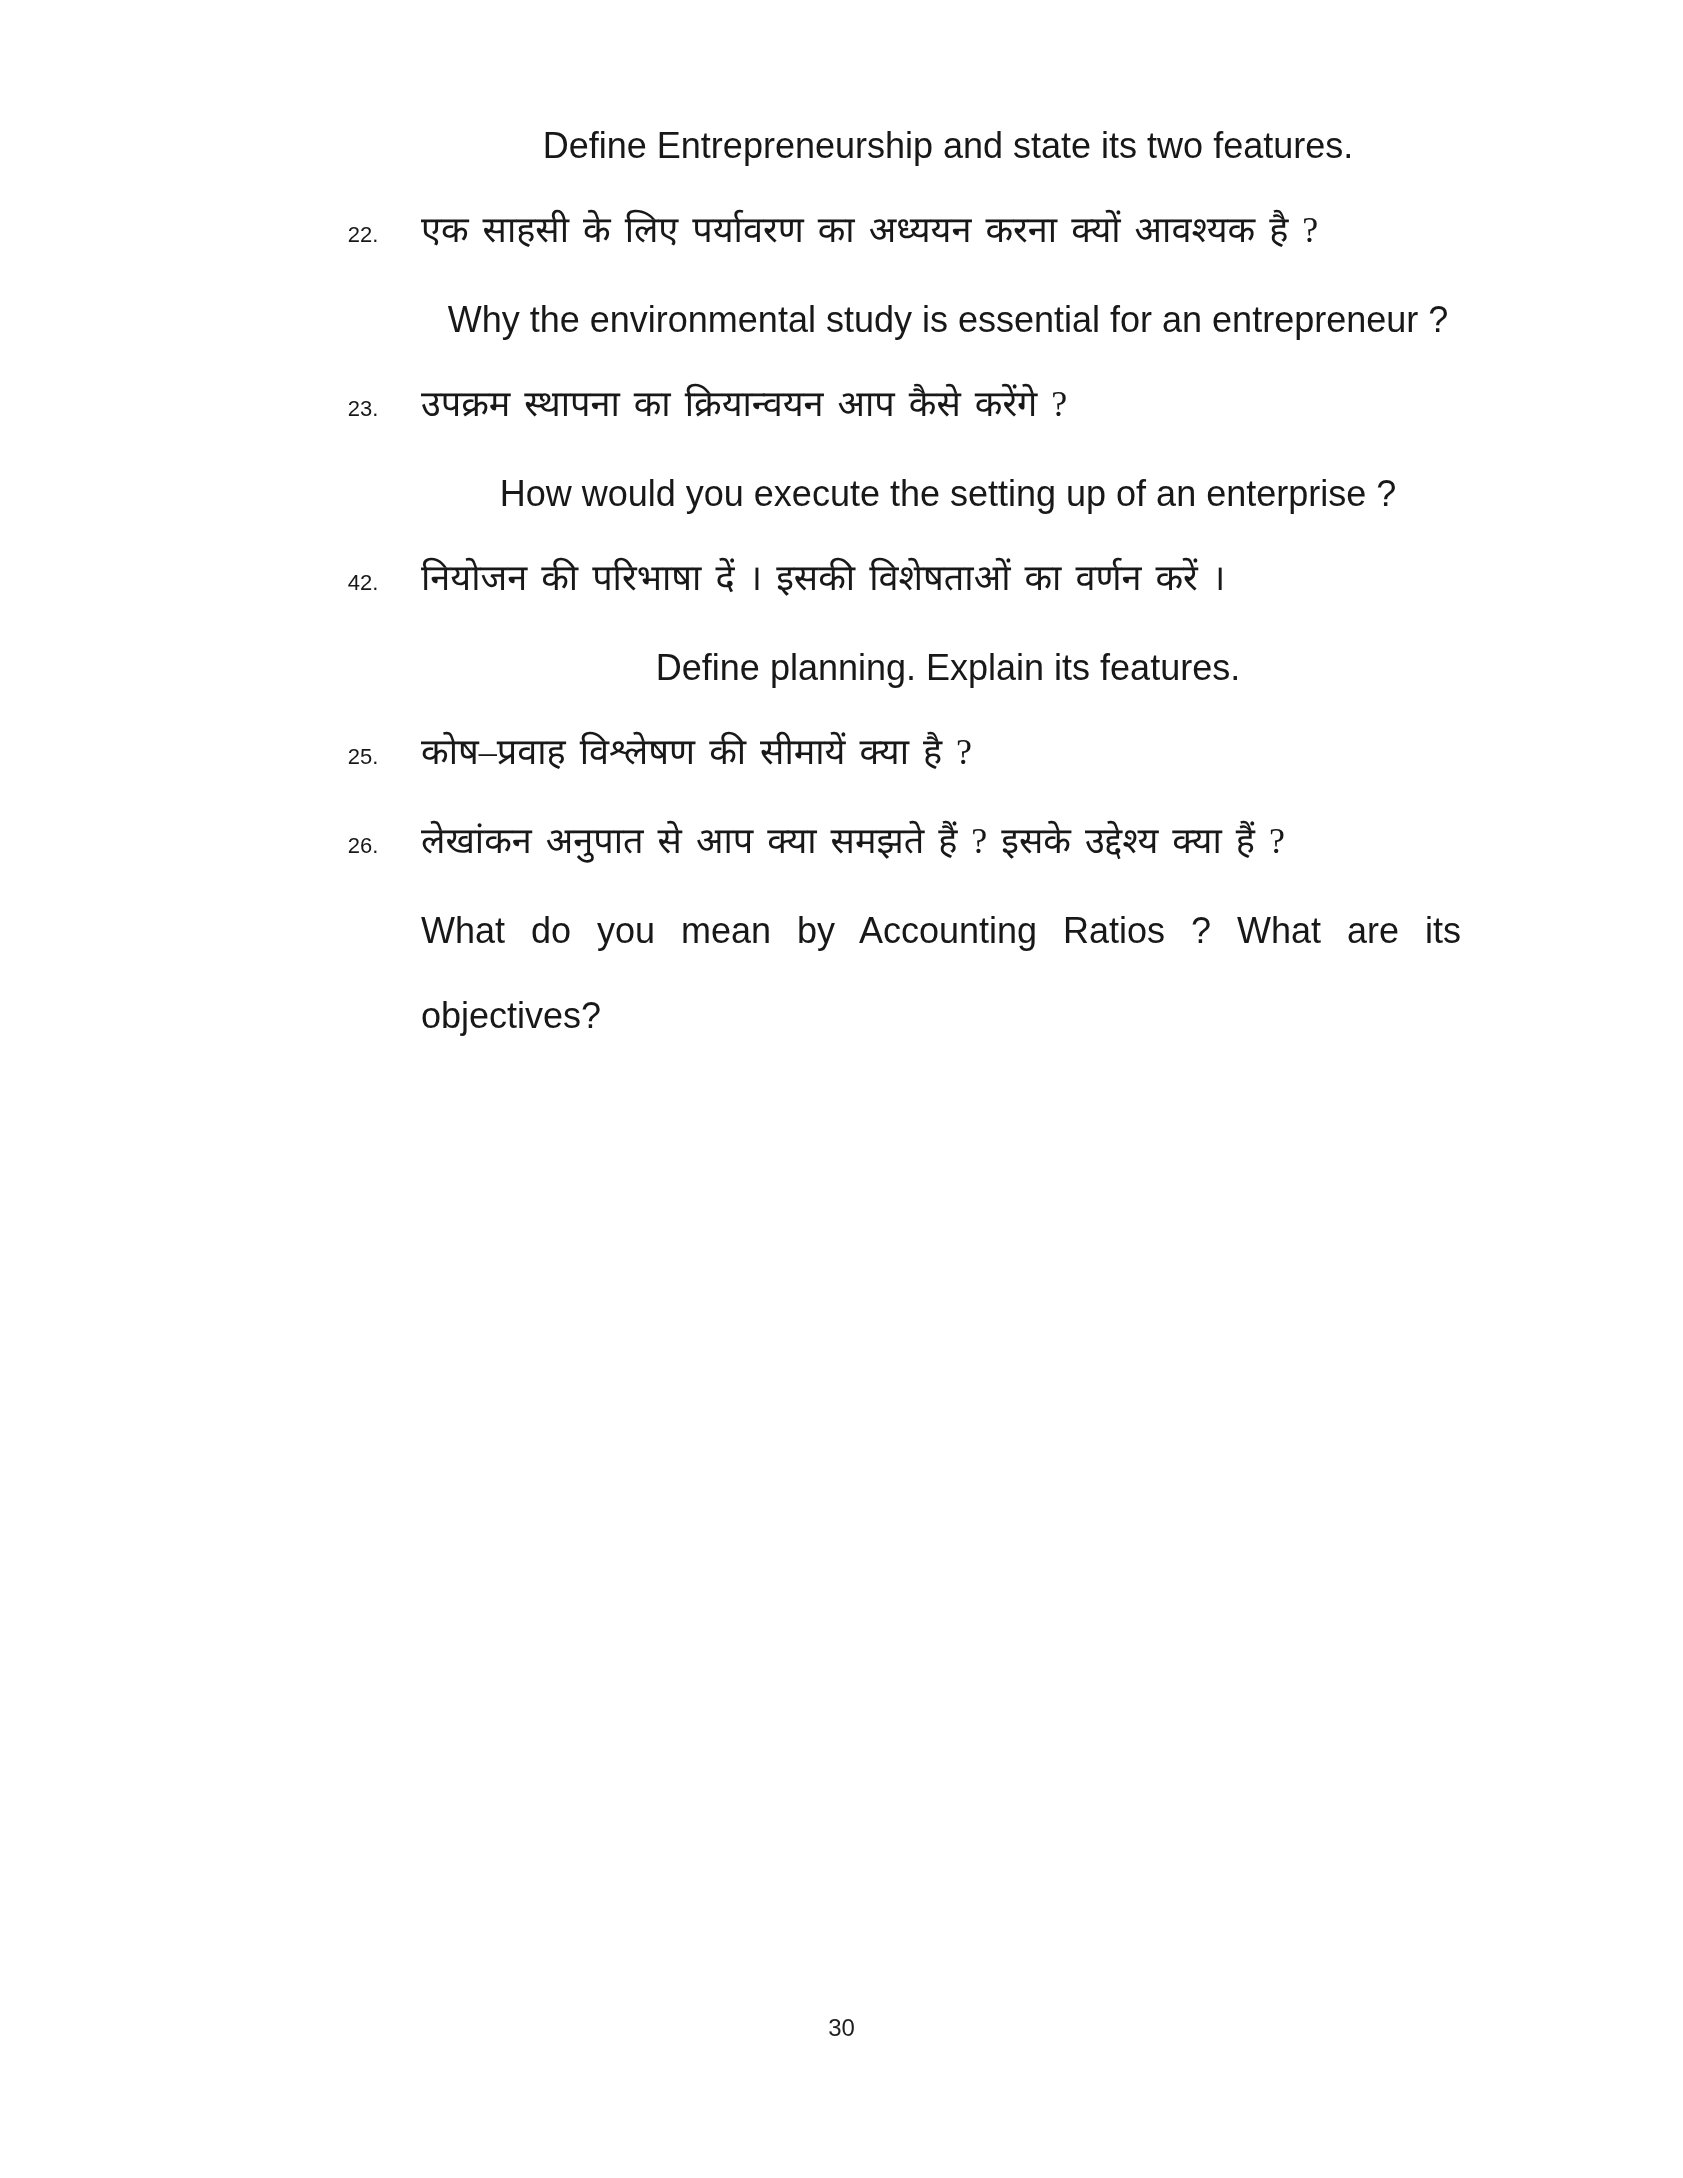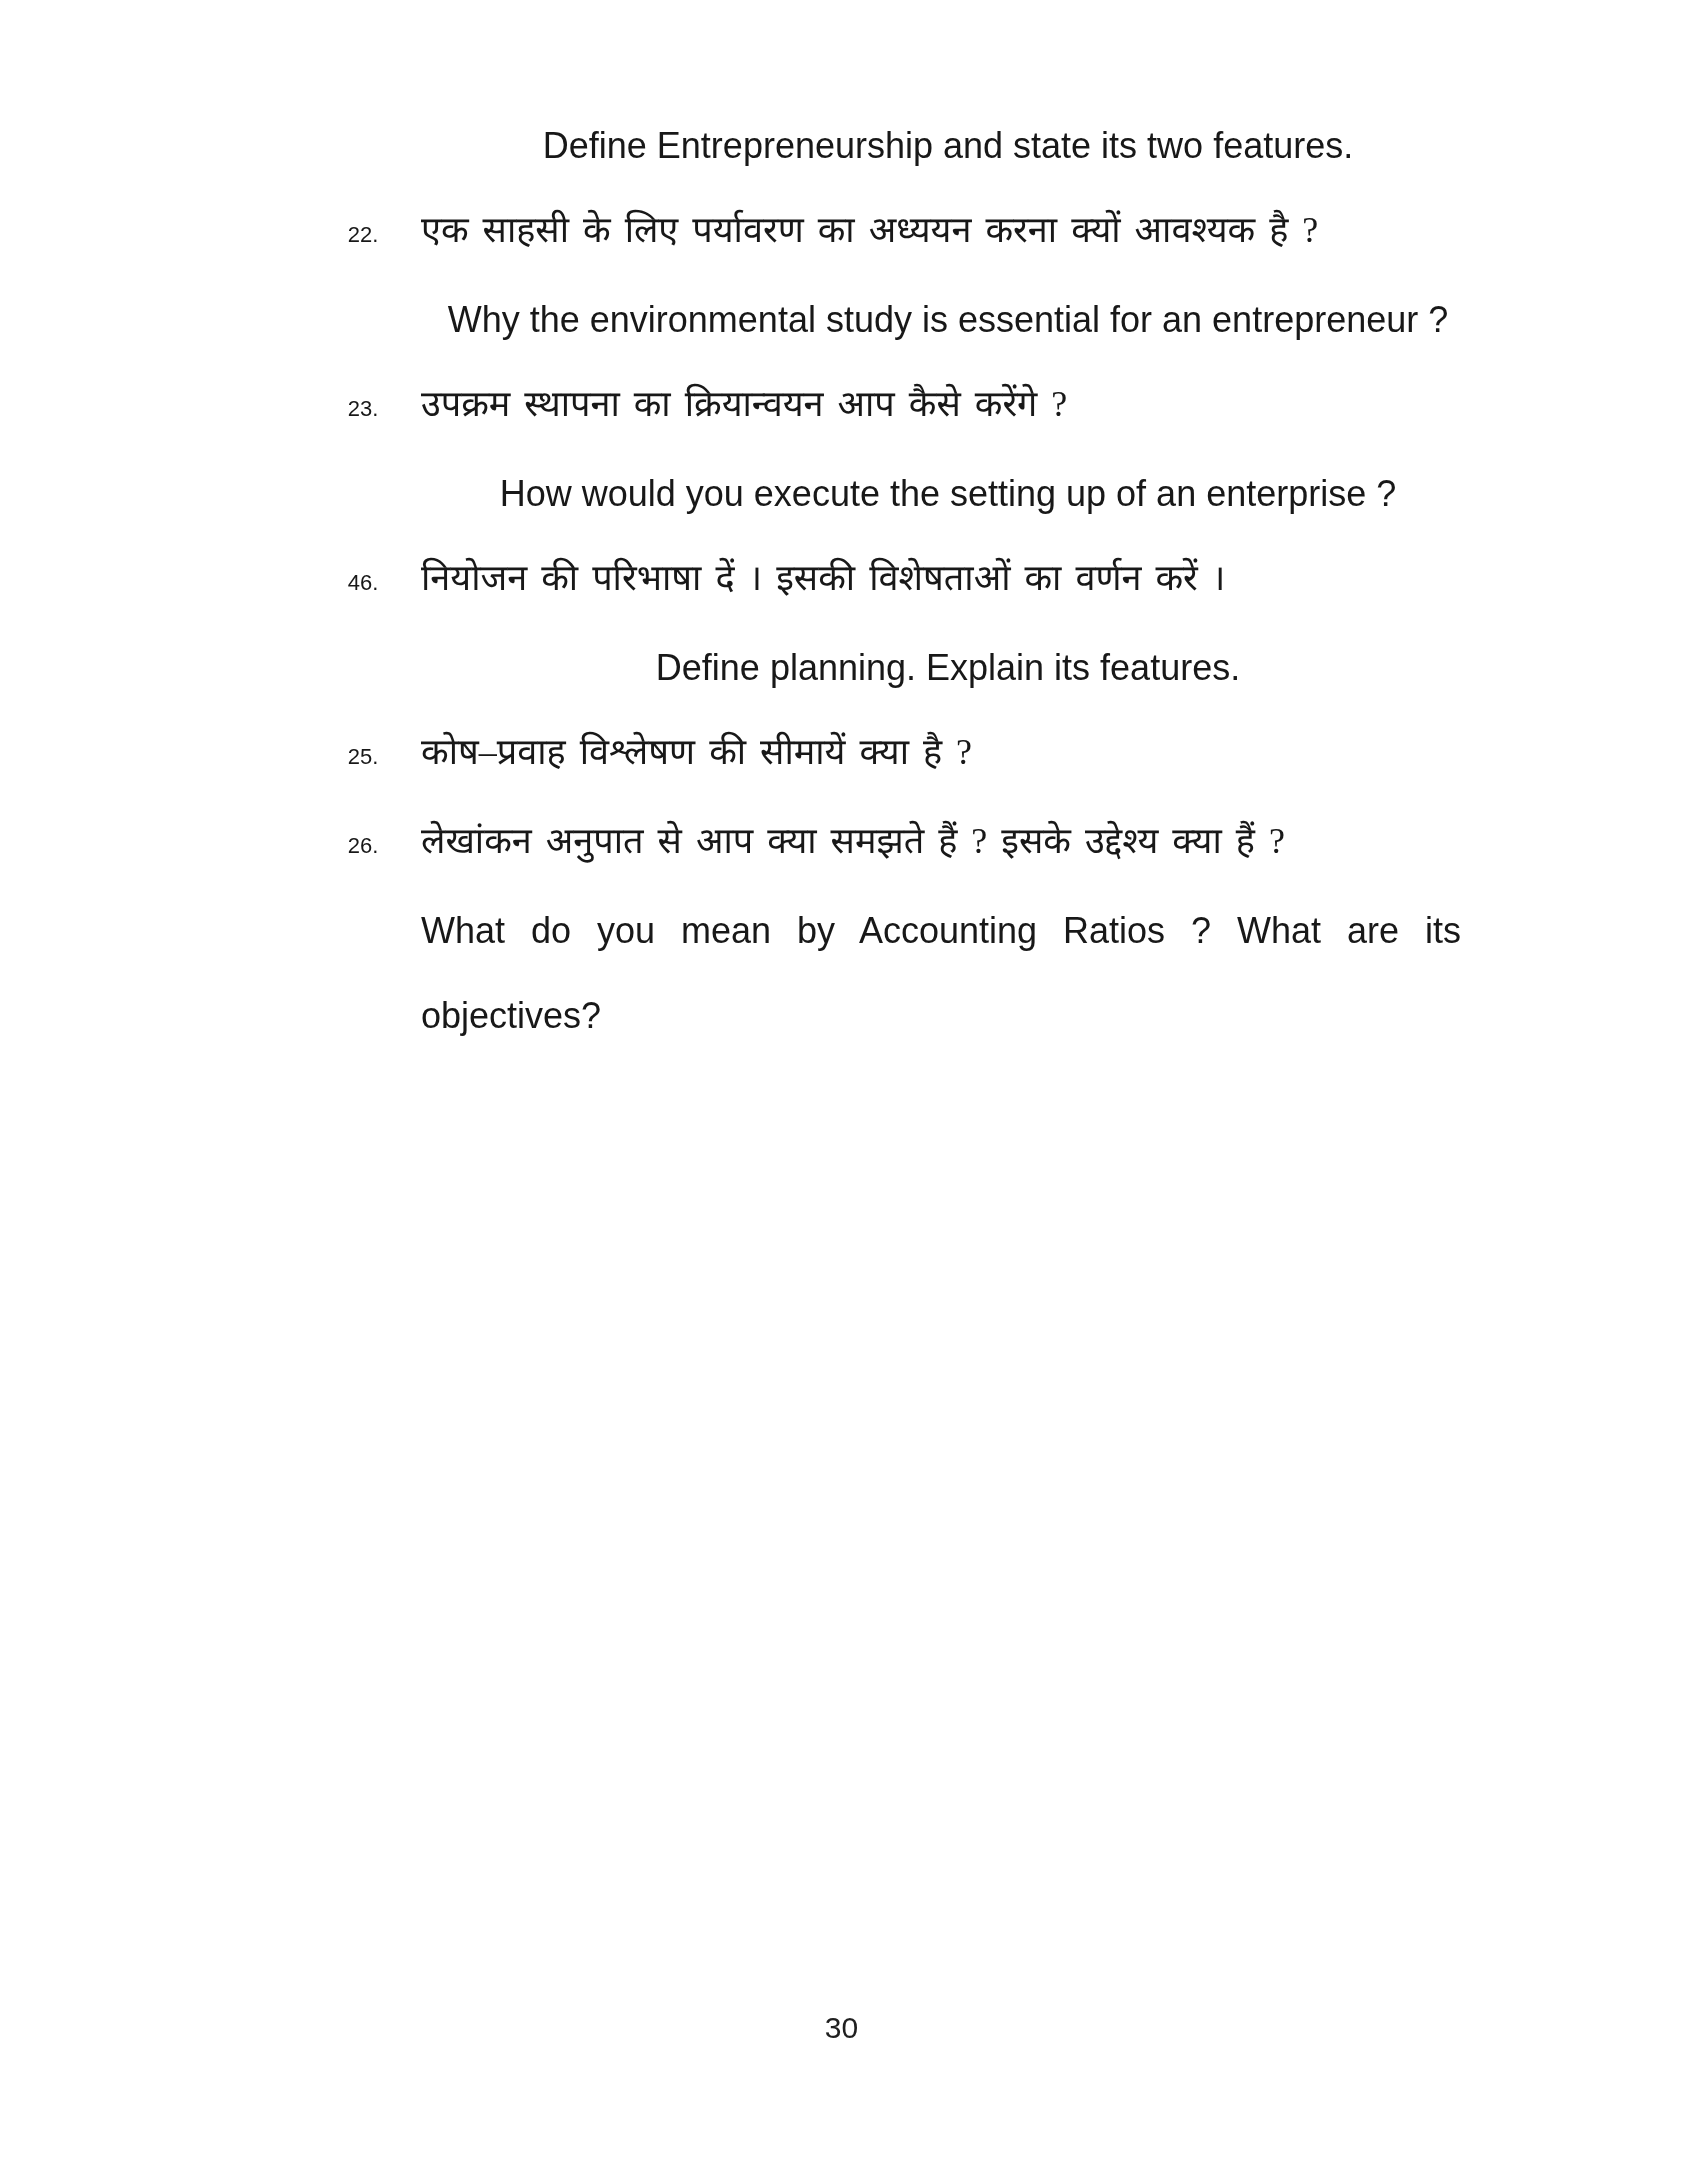--- a/index.html
+++ b/index.html
@@ -50,21 +50,21 @@
     text-align: justify;
     width: 1040px;
     box-sizing: content-box;
   }
   .page-number {
     position: absolute;
     top: 2008px;
     left: 0;
     width: 100%;
     text-align: center;
-    font-size: 30px;
+    font-size: 24px;
     line-height: 40px;
     color: #1f1f1f;
   }
 </style>
 </head>
 <body>
 
 <div class="page">
   <div class="content">
 
@@ -81,21 +81,21 @@
     <div class="q-block">
       <div class="line q-row">
         <span class="q-num">23.</span>
         <span class="q-hindi">उपक्रम स्थापना का क्रियान्वयन आप कैसे करेंगे ?</span>
       </div>
       <div class="line q-eng">How would you execute the setting up of an enterprise ?</div>
     </div>
 
     <div class="q-block">
       <div class="line q-row">
-        <span class="q-num">46.</span>
+        <span class="q-num">42.</span>
         <span class="q-hindi">नियोजन की परिभाषा दें । इसकी विशेषताओं का वर्णन करें ।</span>
       </div>
       <div class="line q-eng">Define planning. Explain its features.</div>
     </div>
 
     <div class="q-block">
       <div class="line q-row">
         <span class="q-num">25.</span>
         <span class="q-hindi">कोष–प्रवाह विश्लेषण की सीमायें क्या है ?</span>
       </div>

